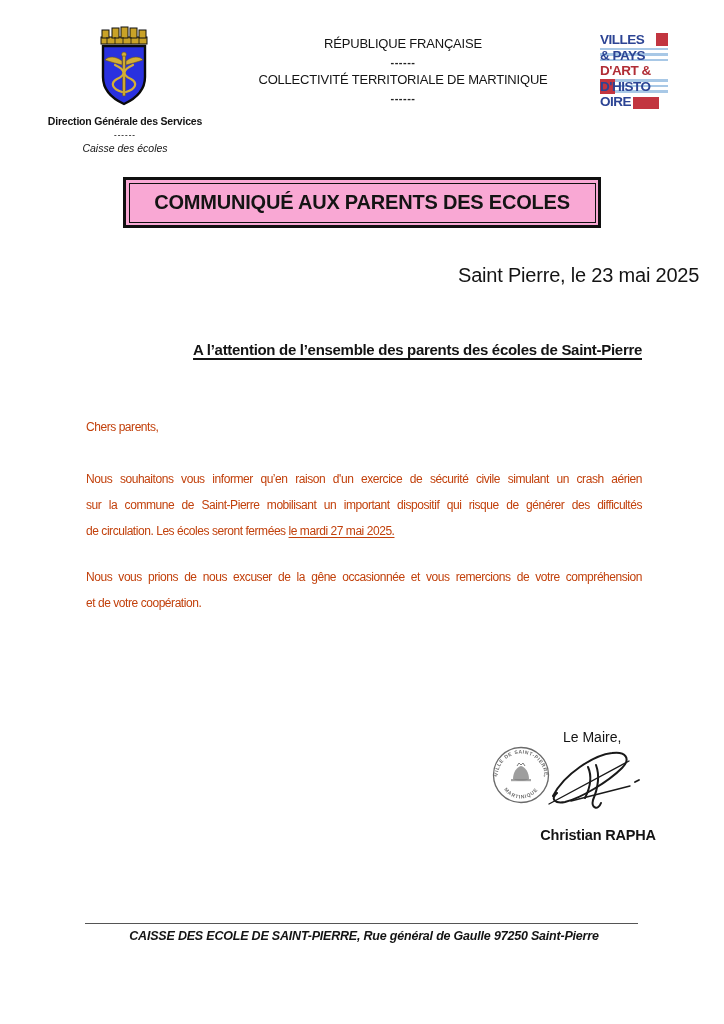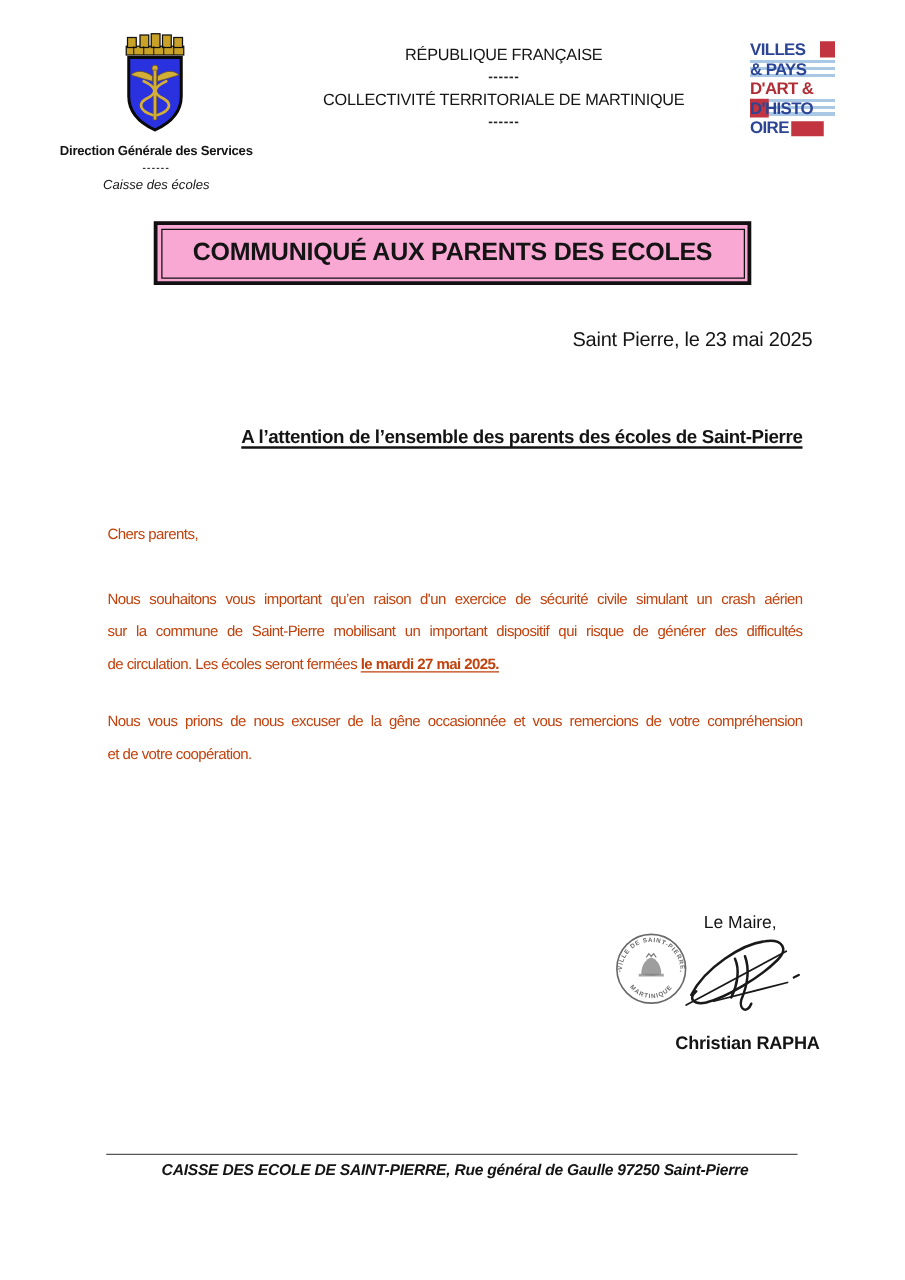--- a/index.html
+++ b/index.html
@@ -34,31 +34,31 @@
   .lg-l5{display:flex;align-items:flex-end;}
   .lg-l5 .rb2{display:inline-block;width:26px;height:12px;background:#c23540;margin-left:2px;margin-bottom:1px;}
 
   
   .title-box{position:absolute;left:123px;top:177px;width:478px;height:51px;box-sizing:border-box;
              border:3.5px solid #101010;padding:2.5px;background:#f9a8d4;}
   .title-inner{border:1.5px solid #101010;height:100%;box-sizing:border-box;display:flex;
                align-items:center;justify-content:center;font-weight:700;font-size:20px;letter-spacing:-0.2px;}
 
   
-  .dateline{position:absolute;left:458px;top:264px;font-size:16px;letter-spacing:-0.2px;}
+  .dateline{position:absolute;left:458px;top:264px;font-size:20px;letter-spacing:-0.2px;}
   .subject{position:absolute;left:86px;top:341px;width:556px;text-align:right;font-weight:700;
            font-size:15px;letter-spacing:-0.3px;text-decoration:underline;
            text-decoration-thickness:1.6px;text-underline-offset:3px;}
   .body-block{position:absolute;left:86px;top:414px;width:556px;font-size:12px;
               letter-spacing:-0.45px;line-height:26px;color:#c2410c;}
   .jline{text-align:justify;text-align-last:justify;white-space:nowrap;}
   .lline{text-align:left;white-space:nowrap;}
   .p1{margin-top:26px;}
   .p2{margin-top:20px;}
-  .bu{font-weight:700;text-decoration:underline;text-decoration-thickness:1.4px;text-underline-offset:2px;}
+  .bu{font-weight:400;text-decoration:underline;text-decoration-thickness:1.4px;text-underline-offset:2px;}
 
   
   .lemaire{position:absolute;left:563px;top:729px;font-size:14px;}
   .stamp{position:absolute;left:491px;top:745px;width:60px;height:60px;}
   .sig{position:absolute;left:540px;top:738px;width:105px;height:80px;}
   .signame{position:absolute;left:528px;top:827px;width:140px;text-align:center;
            font-weight:700;font-size:14.5px;letter-spacing:-0.2px;}
 
   
   .footer-line{position:absolute;left:85px;top:923px;width:553px;border-top:1.3px solid #555;}
@@ -123,21 +123,21 @@
     <div class="title-inner">COMMUNIQUÉ AUX PARENTS DES ECOLES</div>
   </div>
 
   <div class="dateline">Saint Pierre, le 23 mai 2025</div>
 
   <div class="subject">A l’attention de l’ensemble des parents des écoles de Saint-Pierre</div>
 
   <div class="body-block">
     <div class="lline">Chers parents,</div>
     <div class="p1">
-      <div class="jline">Nous souhaitons vous important qu’en raison d'un exercice de sécurité civile simulant un crash aérien</div>
+      <div class="jline">Nous souhaitons vous informer qu’en raison d'un exercice de sécurité civile simulant un crash aérien</div>
       <div class="jline">sur la commune de Saint-Pierre mobilisant un important dispositif qui risque de générer des difficultés</div>
       <div class="lline"><span>de circulation. Les écoles seront fermées </span><span class="bu">le mardi 27 mai 2025.</span></div>
     </div>
     <div class="p2">
       <div class="jline">Nous vous prions de nous excuser de la gêne occasionnée et vous  remercions de votre compréhension</div>
       <div class="lline">et de votre coopération.</div>
     </div>
   </div>
 
   <div class="lemaire">Le Maire,</div>

